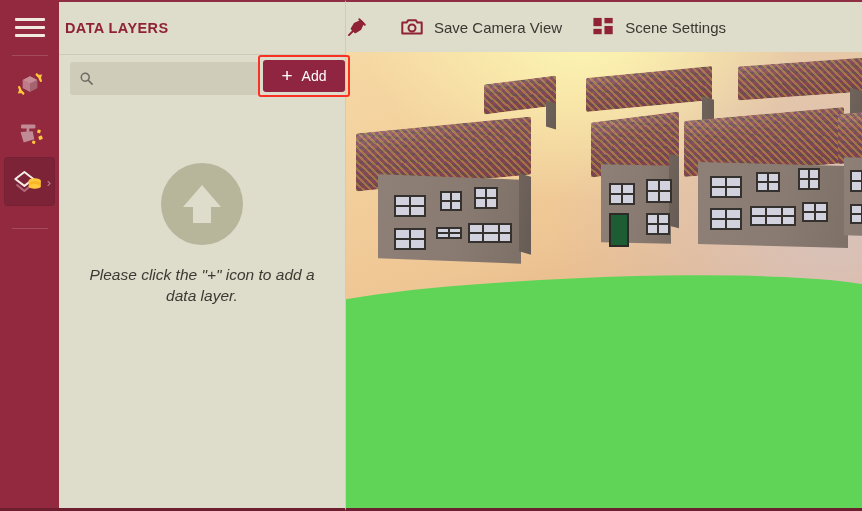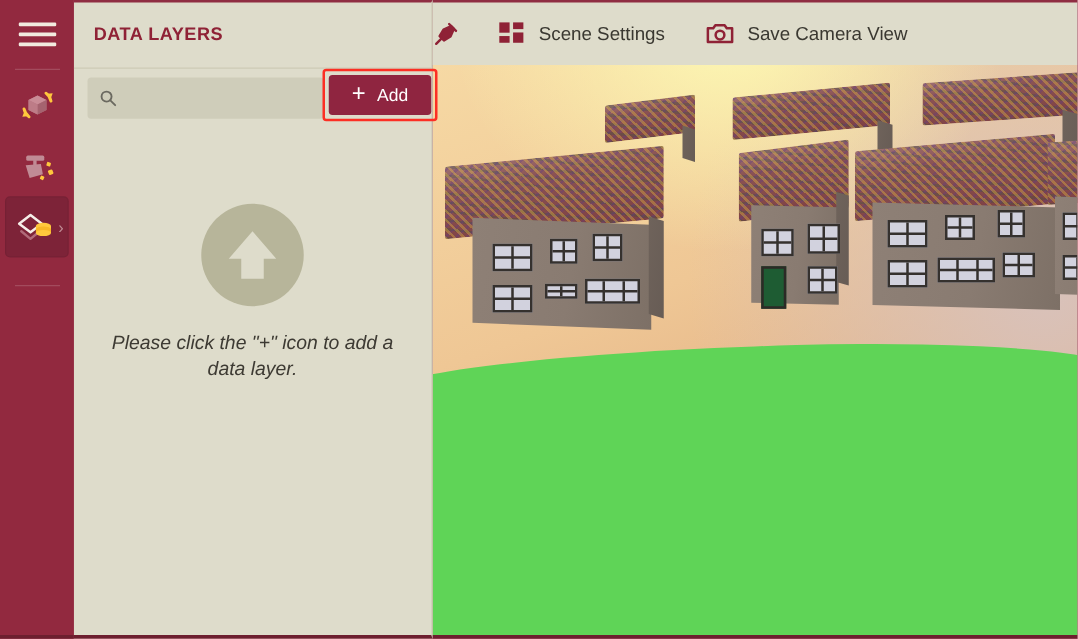--- a/index.html
+++ b/index.html
@@ -96,21 +96,21 @@
     border-top: 2px solid #8f2d42;
     border-right: 1px solid #cfccb9;
     border-bottom: 3px solid #6d1f2f;
     box-sizing: border-box;
     z-index: 5;
   }
   .panel-header {
     height: 52px;
     display: flex;
     align-items: center;
-    padding-left: 16px;
+    padding-left: 6px;
     box-sizing: border-box;
   }
   .panel-title {
     color: #8f2236;
     font-size: 14.5px;
     font-weight: bold;
     letter-spacing: 0.4px;
   }
   .panel-divider {
     height: 1px;
@@ -374,42 +374,42 @@
         <svg width="22" height="22" viewBox="0 0 24 24">
           <g stroke="#8f2236" stroke-width="2.1" fill="none" stroke-linecap="round">
             <path d="M14.5 3.5 L20.5 9.5"></path>
             <path d="M16.3 5.3 L9.6 8.3 L6.2 14.0 L10.0 17.8 L15.7 14.4 L18.7 7.7 Z" fill="#8f2236" stroke-linejoin="round"></path>
             <path d="M8.2 15.8 L3.2 20.8"></path>
           </g>
         </svg>
       </span>
     </div>
 
+    <div class="tb-item" style="margin-left:32px;">
+      <span>
+        <svg width="24" height="24" viewBox="0 0 24 24">
+          <g fill="none" stroke="#8f2236" stroke-width="2" stroke-linejoin="round">
+            <path d="M2.3 7.6 h4.3 l1.7 -2.4 h7.4 l1.7 2.4 h4.3 v11.0 h-19.4 z"></path>
+            <circle cx="12" cy="13" r="3.5"></circle>
+          </g>
+        </svg>
+      </span>
+      <span class="tb-label">Save Camera View</span>
+    </div>
+
     <div class="tb-item" style="margin-left:30px;">
       <span>
         <svg width="23" height="23" viewBox="0 0 24 24">
           <rect x="1.5" y="2" width="8.6" height="8.6" fill="#8f2236"></rect>
           <rect x="13" y="2" width="8.6" height="5.6" fill="#8f2236"></rect>
           <rect x="1.5" y="13.4" width="8.6" height="5.6" fill="#8f2236"></rect>
           <rect x="13" y="10.4" width="8.6" height="8.6" fill="#8f2236"></rect>
         </svg>
       </span>
       <span class="tb-label">Scene Settings</span>
-    </div>
-
-    <div class="tb-item" style="margin-left:32px;">
-      <span>
-        <svg width="24" height="24" viewBox="0 0 24 24">
-          <g fill="none" stroke="#8f2236" stroke-width="2" stroke-linejoin="round">
-            <path d="M2.3 7.6 h4.3 l1.7 -2.4 h7.4 l1.7 2.4 h4.3 v11.0 h-19.4 z"></path>
-            <circle cx="12" cy="13" r="3.5"></circle>
-          </g>
-        </svg>
-      </span>
-      <span class="tb-label">Save Camera View</span>
     </div>
   </div>
 
   <div class="panel">
 
     <div class="panel-header">
       <span class="panel-title">DATA LAYERS</span>
     </div>
 
     <div class="panel-divider"></div>

